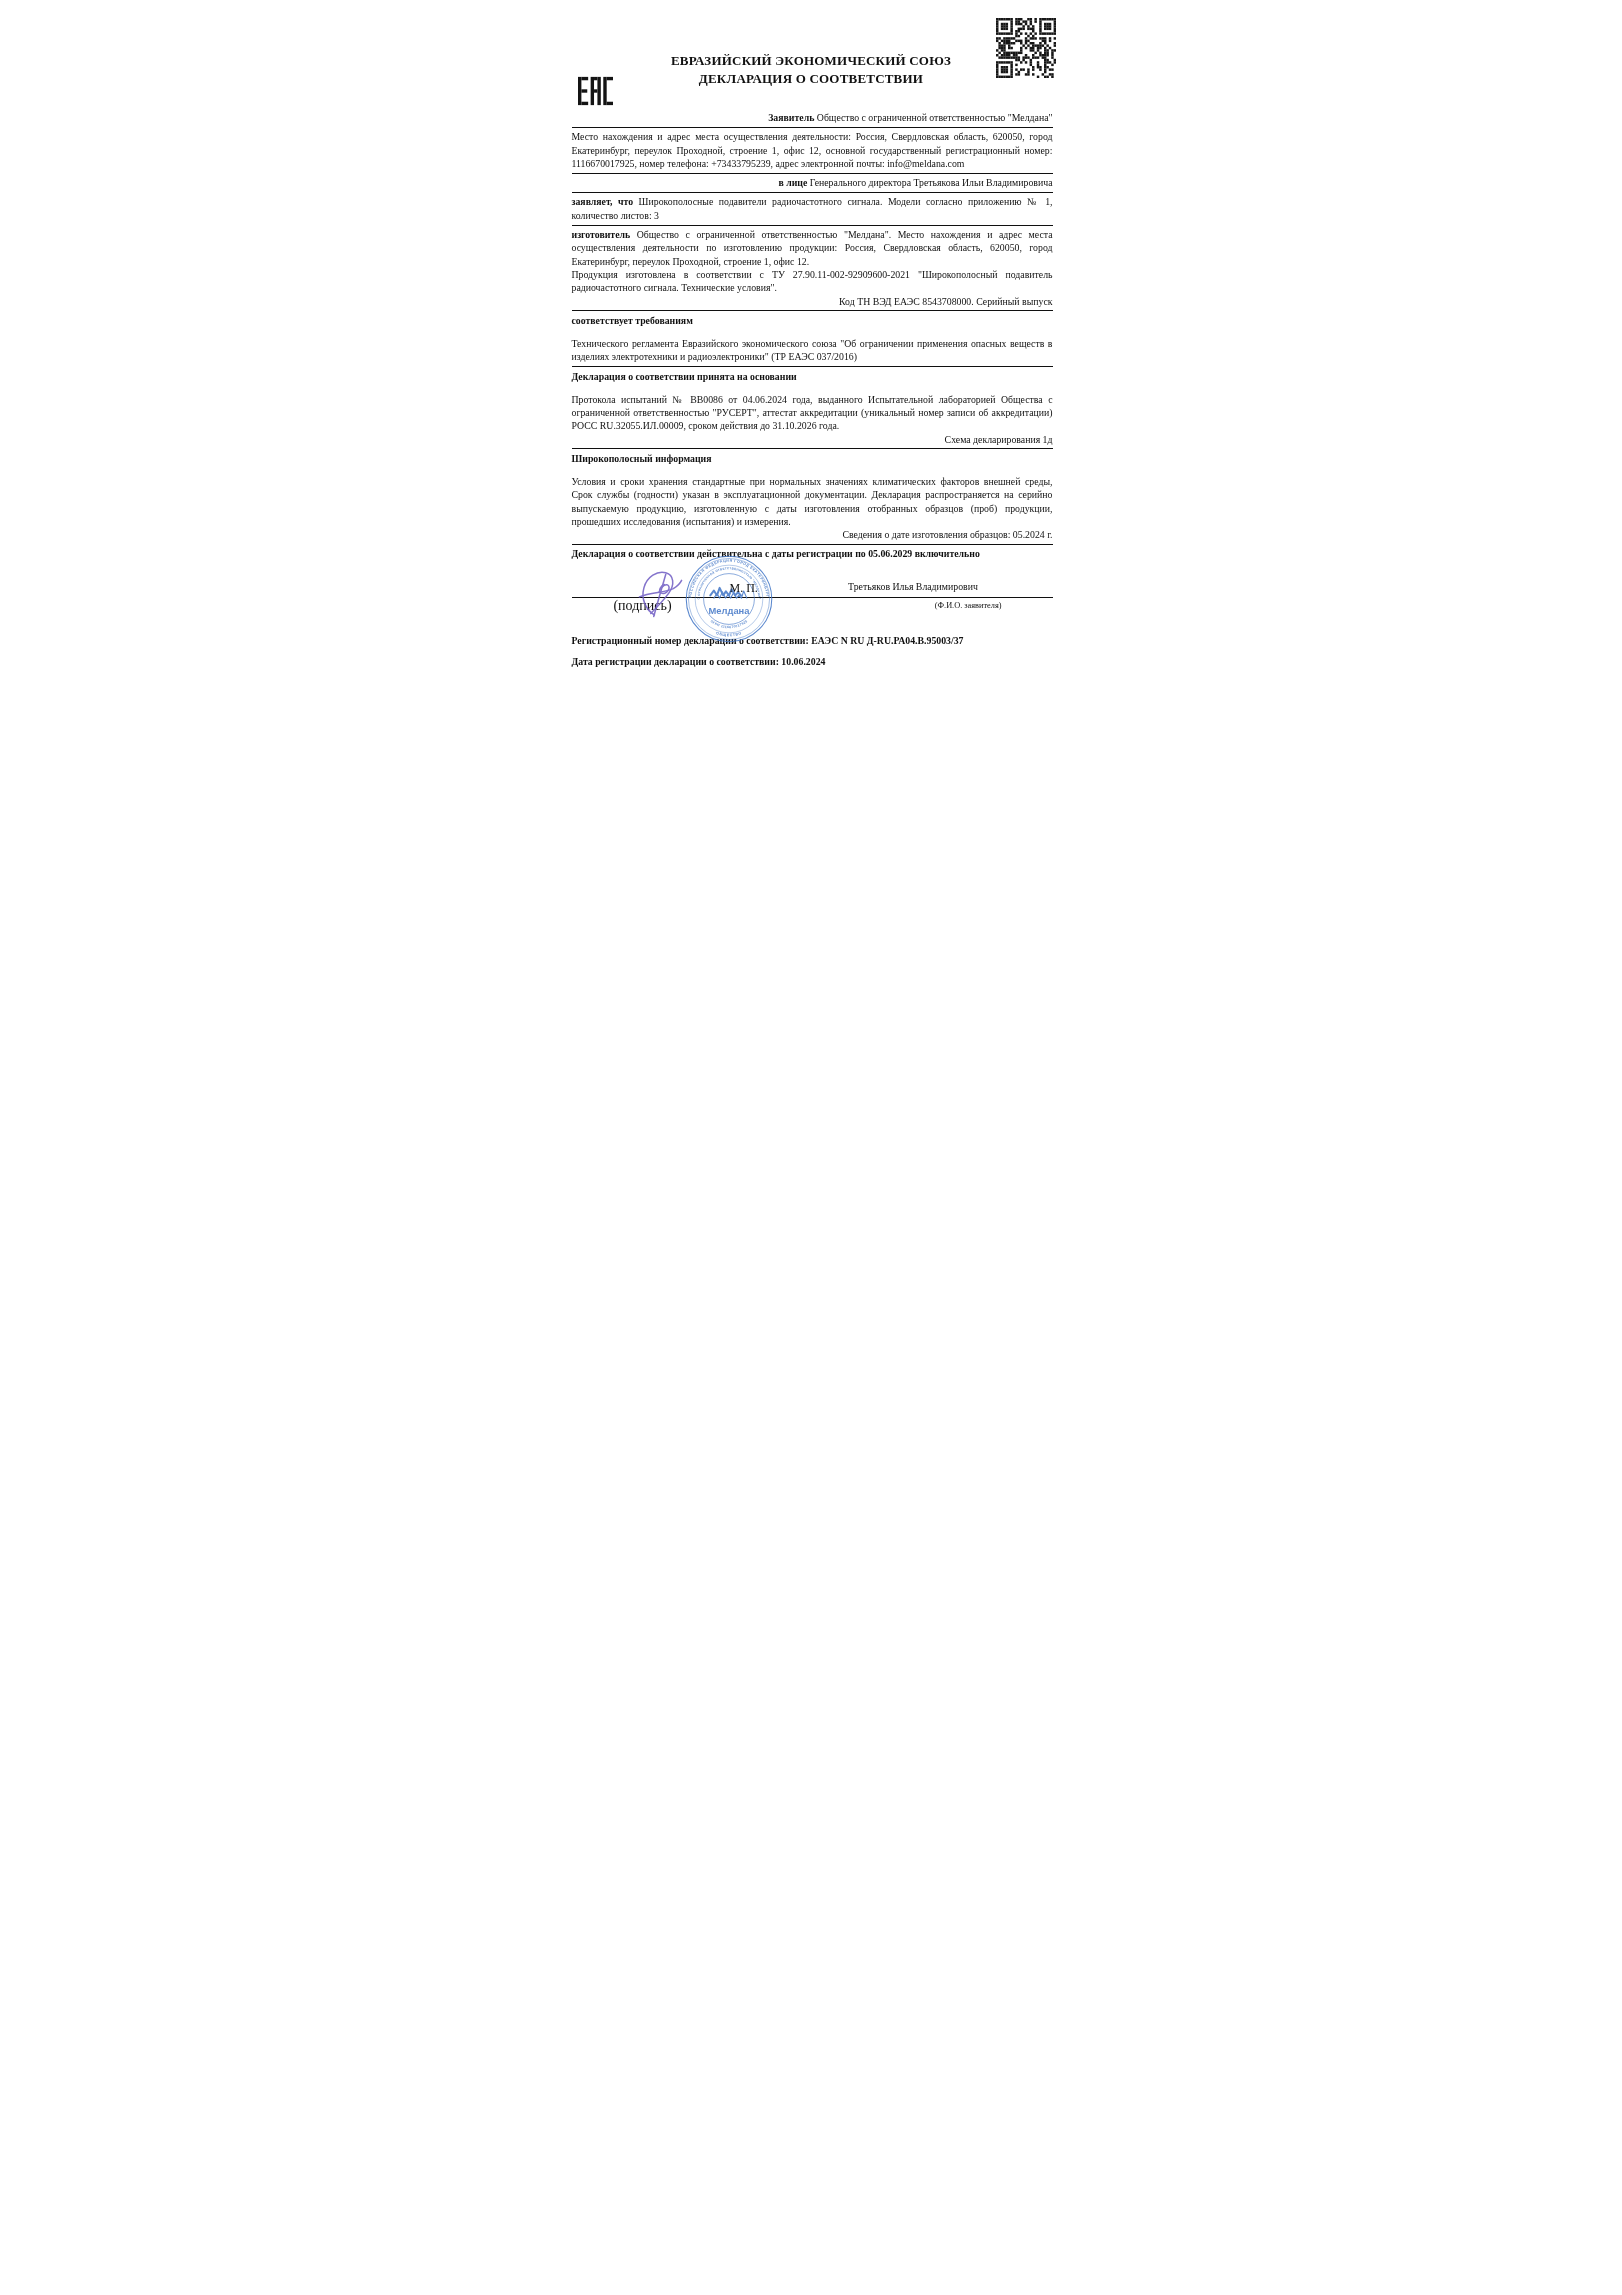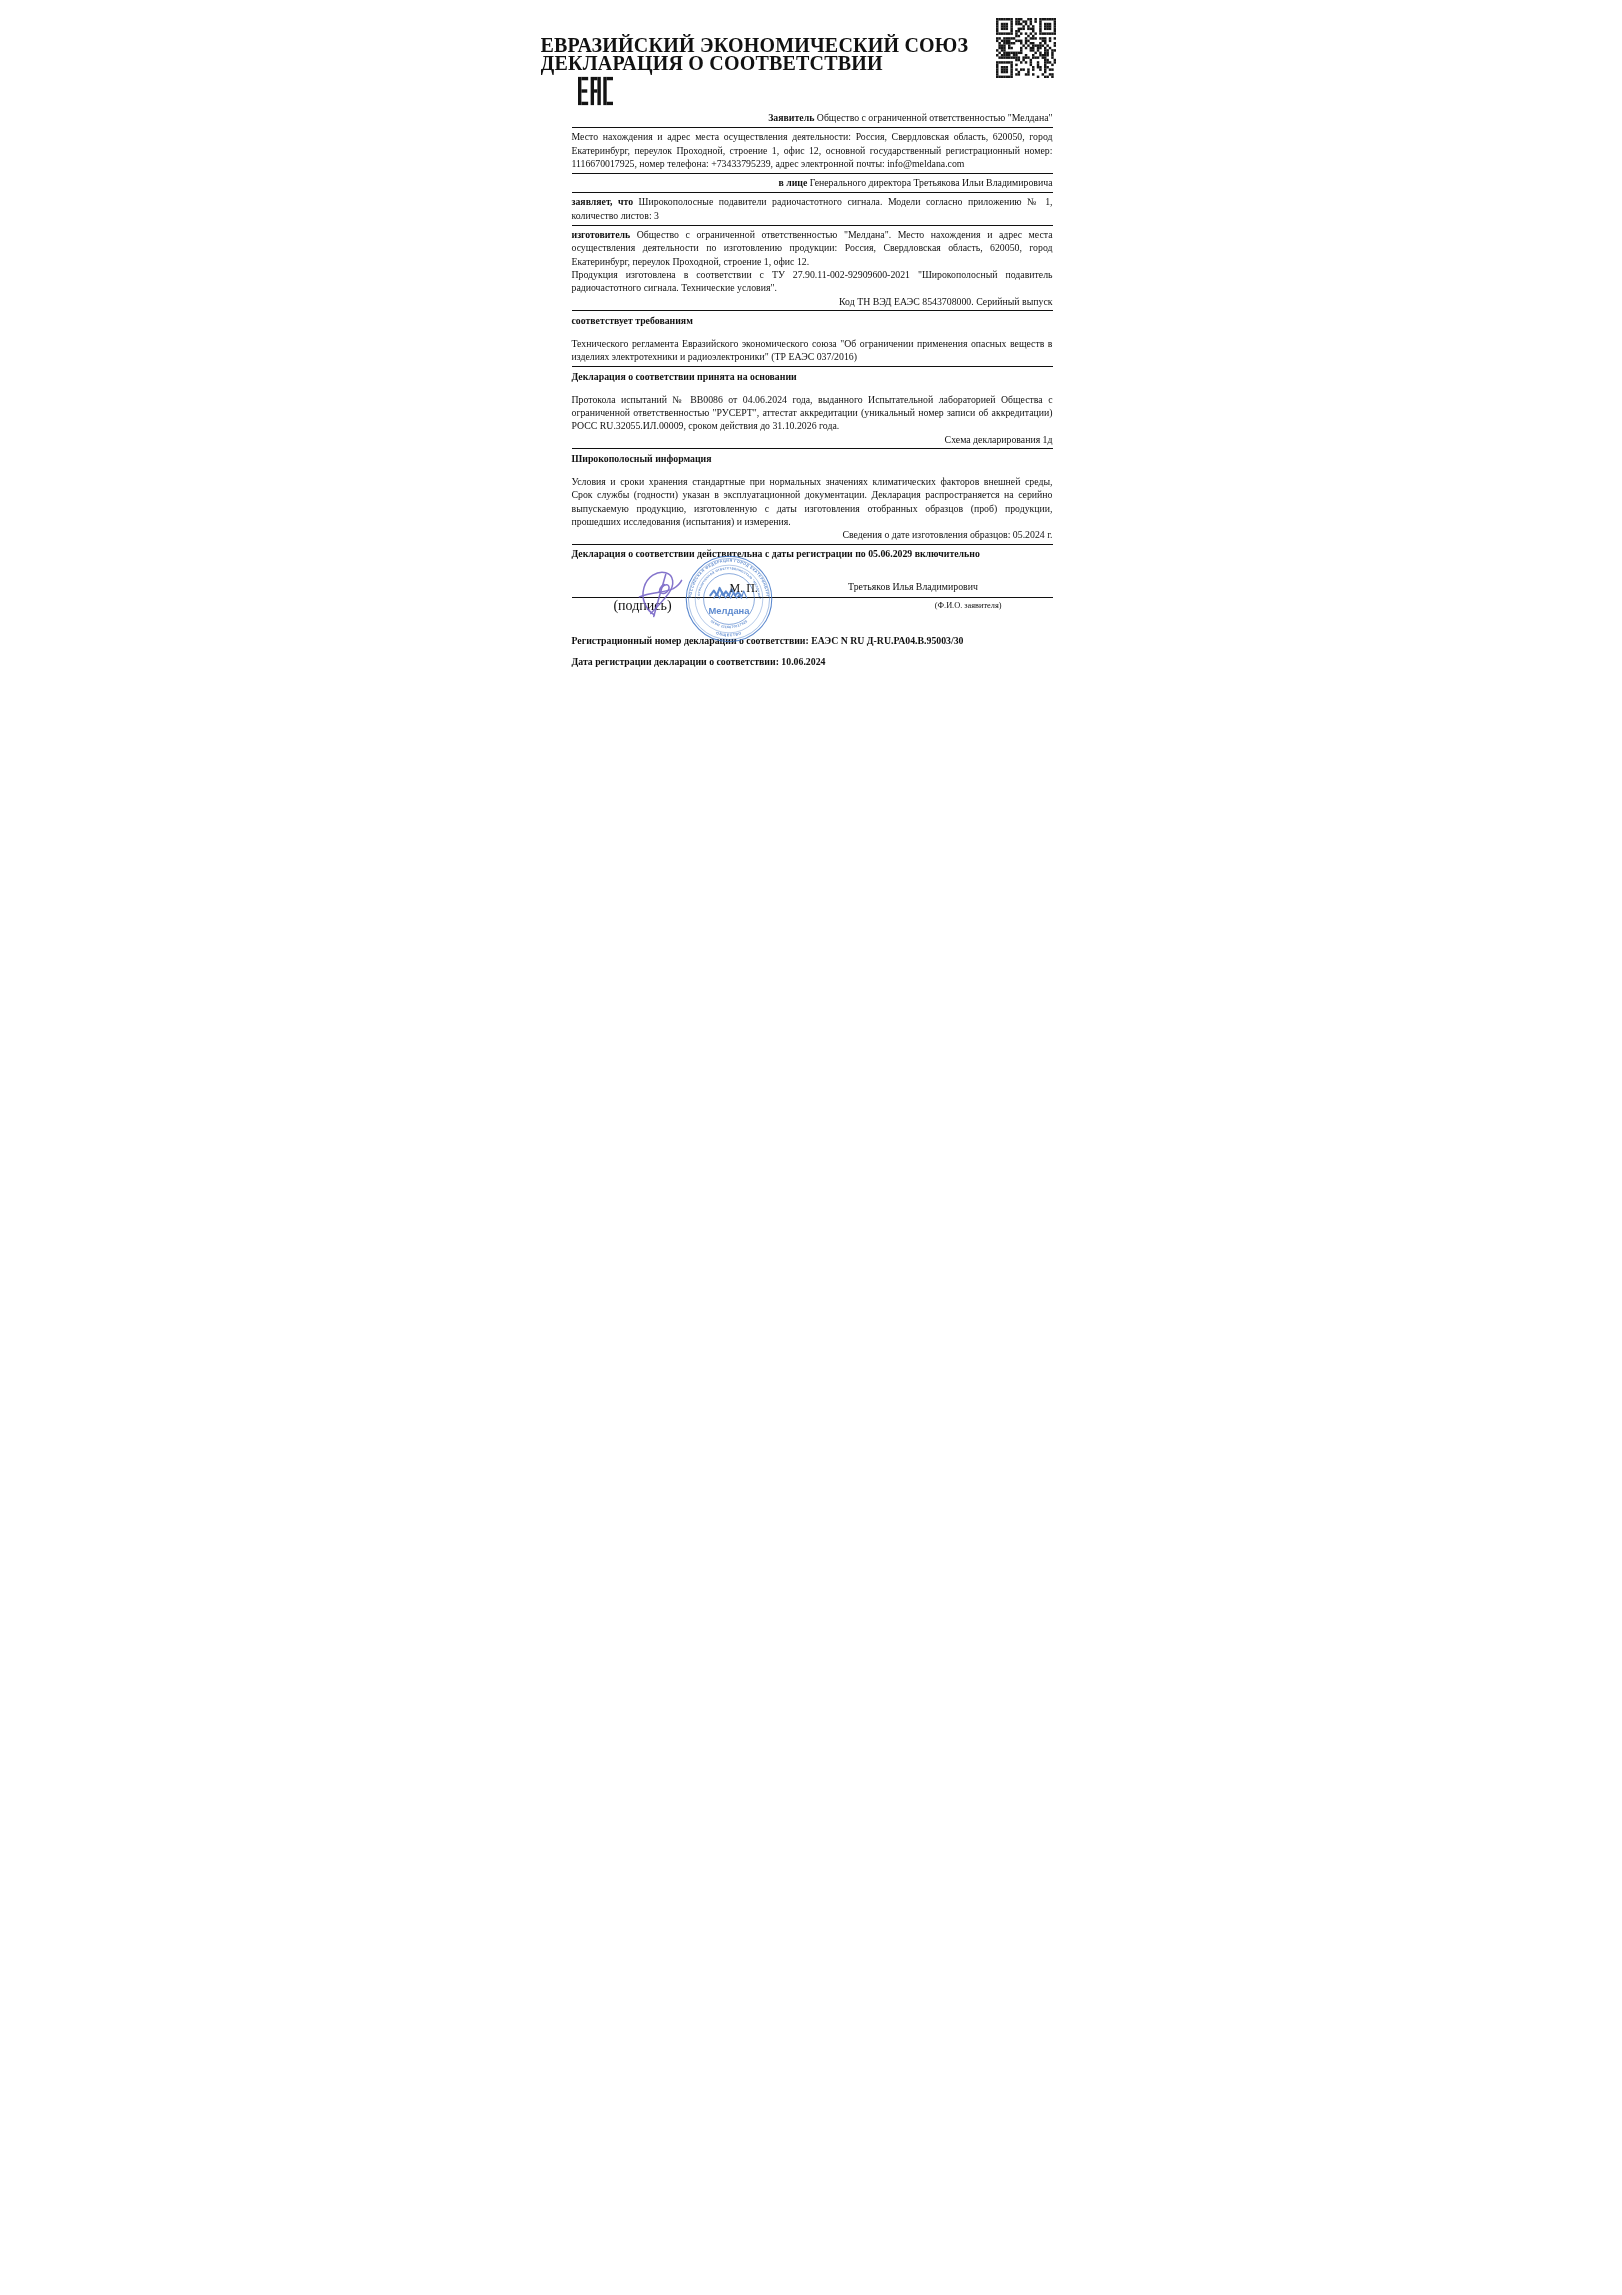--- a/index.html
+++ b/index.html
@@ -5,22 +5,22 @@
   html,body{margin:0;padding:0;background:#ffffff;}
   .page{
     position:relative;
     width:541px;height:765px;
     margin:0 auto;background:#fff;overflow:hidden;
     font-family:"Liberation Serif","DejaVu Serif",serif;
     color:#111;
   }
   
   .doc-title{
-    position:absolute;left:0;top:36px;width:100%;
-    text-align:left;font-weight:bold;font-size:20px;line-height:18px;
+    position:absolute;left:0;top:52px;width:100%;
+    text-align:center;font-weight:bold;font-size:13px;line-height:18px;
     letter-spacing:0.2px;
   }
   .eac{position:absolute;left:37px;top:70px;width:35px;height:42px;}
   .qr{position:absolute;left:455px;top:17.7px;width:60px;height:60px;}
   
   .content{
     position:absolute;left:31px;top:111px;width:481px;
     font-size:9.8px;line-height:13.3px;
   }
   .content p{margin:0;text-align:justify;}
@@ -457,18 +457,18 @@
           <text font-size="7.6" letter-spacing="0.8"><textPath href="#arcInnerBot" startOffset="50%" text-anchor="middle">ОГРН 1116670017925</textPath></text>
         </g>
         <g fill="none" stroke="#4a7cc9" stroke-linejoin="round" stroke-linecap="round">
           <path stroke-width="4.5" d="M -42,-8 l 8,-11 7,11 6,-17 8,17 6,-9 7,9 6,-14 8,14 6,-7 7,7"></path>
           <path stroke-width="2.5" d="M -34,-2 l 7,-10 6,10 6,-14 7,14 6,-8 6,8 6,-12 7,12 5,-6 6,6 5,-16 7,16"></path>
         </g>
         <text x="0" y="34" text-anchor="middle" fill="#4a7cc9" font-family="'Liberation Sans',sans-serif" font-weight="bold" font-size="21">Мелдана</text>
       </svg>
     </div>
 
-    <p class="reg"><span>Регистрационный номер декларации о соответствии: </span><span>ЕАЭС N RU Д-RU.РА04.В.95003/30</span></p>
+    <p class="reg"><span>Регистрационный номер декларации о соответствии: </span><span>ЕАЭС N RU Д-RU.РА04.В.95003/37</span></p>
     <p class="reg2"><span>Дата регистрации декларации о соответствии: </span><span>10.06.2024</span></p>
 
   </div>
 </div>
 
 
 </body></html>

